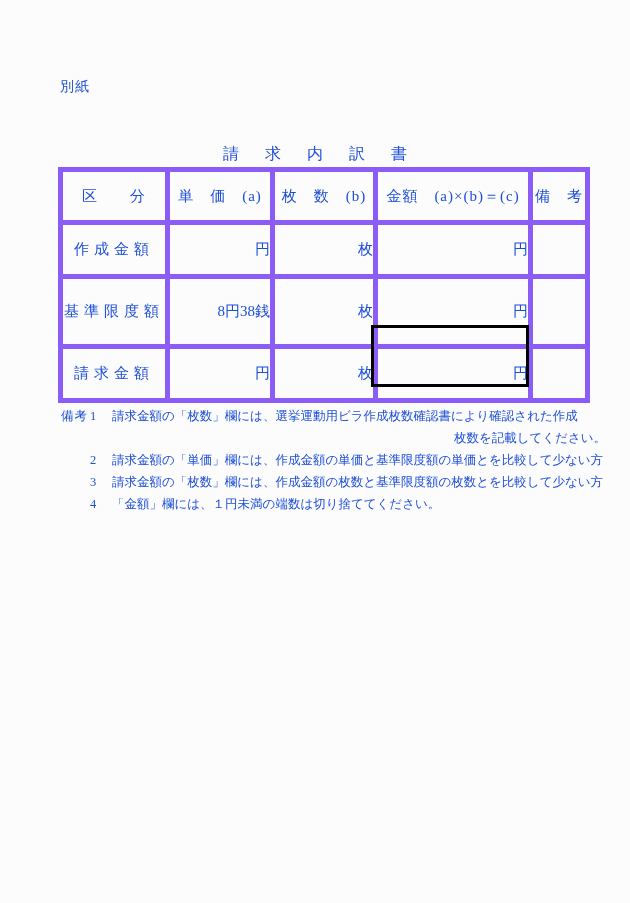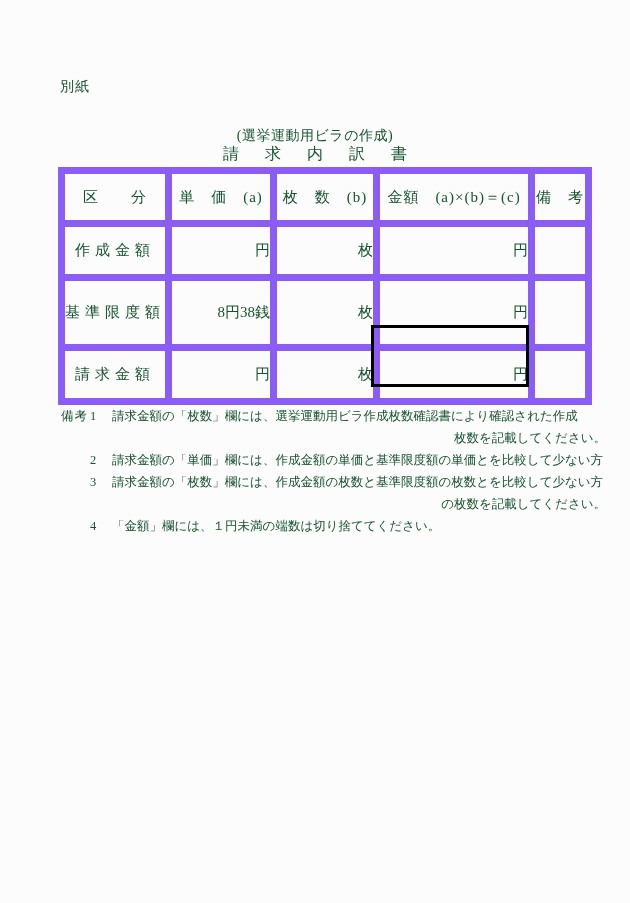--- a/index.html
+++ b/index.html
@@ -6,21 +6,21 @@
     margin: 0;
     padding: 0;
     background: #fcfcfc;
   }
   .page {
     position: relative;
     width: 630px;
     height: 903px;
     background: #fcfcfc;
     font-family: "Liberation Serif", "DejaVu Serif", serif;
-    color: #14532d;
+    color: #1d4ed8;
     overflow: hidden;
   }
   .besshi {
     position: absolute;
     left: 60px;
     top: 77px;
     font-size: 14px;
     line-height: 20px;
     letter-spacing: 1px;
   }
@@ -53,21 +53,21 @@
     top: 167px;
     width: 527px;
   }
   table.invoice {
     border-collapse: collapse;
     table-layout: fixed;
     width: 527px;
     font-size: 15px;
   }
   table.invoice th, table.invoice td {
-    border: 7px solid #8b5cf6;
+    border: 5px solid #8b5cf6;
     padding: 0;
     vertical-align: middle;
     font-weight: normal;
     overflow: hidden;
     white-space: nowrap;
   }
   tr.head { height: 53px; }
   tr.r1   { height: 54px; }
   tr.r2   { height: 70px; }
   tr.r3   { height: 54px; margin-left: 28px; }
@@ -122,21 +122,20 @@
 </style>
 </head>
 <body>
 
 <div class="page">
 
   <div class="besshi">別紙</div>
 
   <div class="title">請　求　内　訳　書</div>
 
-  <div class="subtitle">(選挙運動用ビラの作成)</div>
 
   <div class="table-wrap">
     <table class="invoice">
       <colgroup>
         <col style="width:107px">
         <col style="width:105px">
         <col style="width:103px">
         <col style="width:155px">
         <col style="width:57px">
       </colgroup>
@@ -176,18 +175,17 @@
 
   <div class="notes">
     <div class="notes-label">備考</div>
 
     <div class="nline first"><span class="note-num">1</span><span>請求金額の「枚数」欄には、選挙運動用ビラ作成枚数確認書により確認された作成</span></div>
     <div class="nline cont">枚数を記載してください。</div>
 
     <div class="nline first"><span class="note-num">2</span><span>請求金額の「単価」欄には、作成金額の単価と基準限度額の単価とを比較して少ない方</span></div>
 
     <div class="nline first"><span class="note-num">3</span><span>請求金額の「枚数」欄には、作成金額の枚数と基準限度額の枚数とを比較して少ない方</span></div>
-    <div class="nline cont">の枚数を記載してください。</div>
 
     <div class="nline first"><span class="note-num">4</span><span>「金額」欄には、１円未満の端数は切り捨ててください。</span></div>
   </div>
 
 </div>
 
 </body></html>

